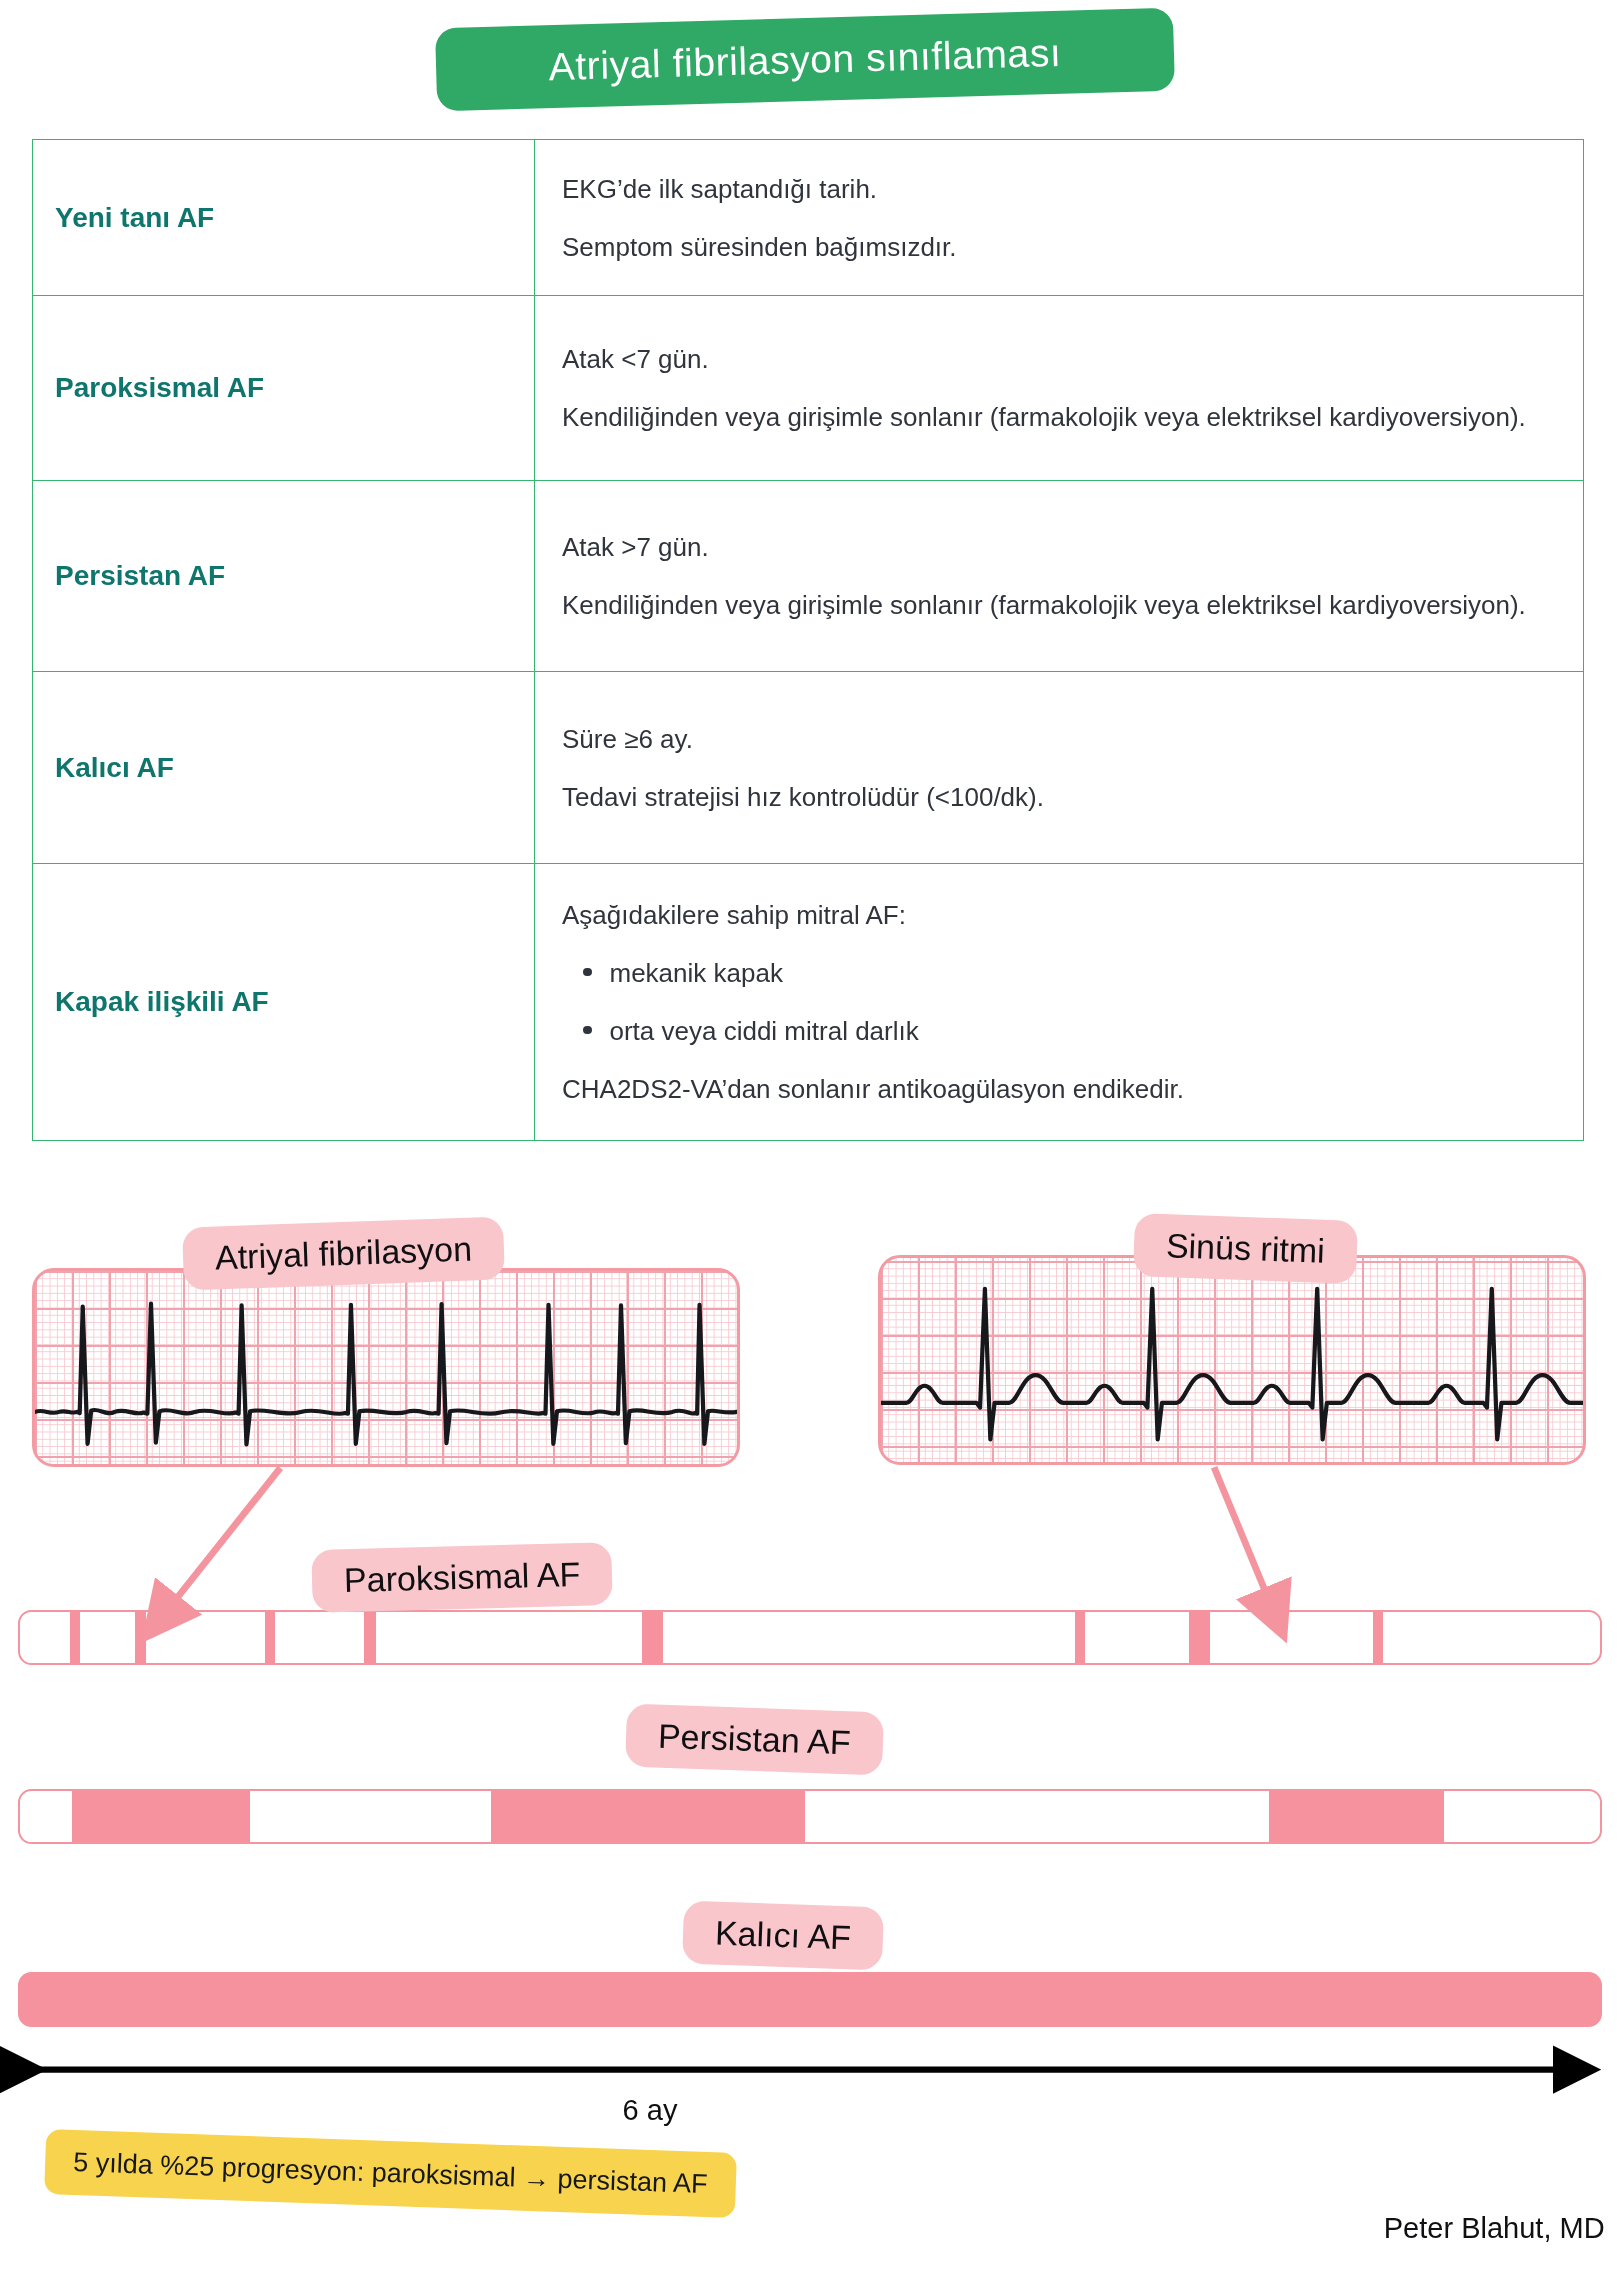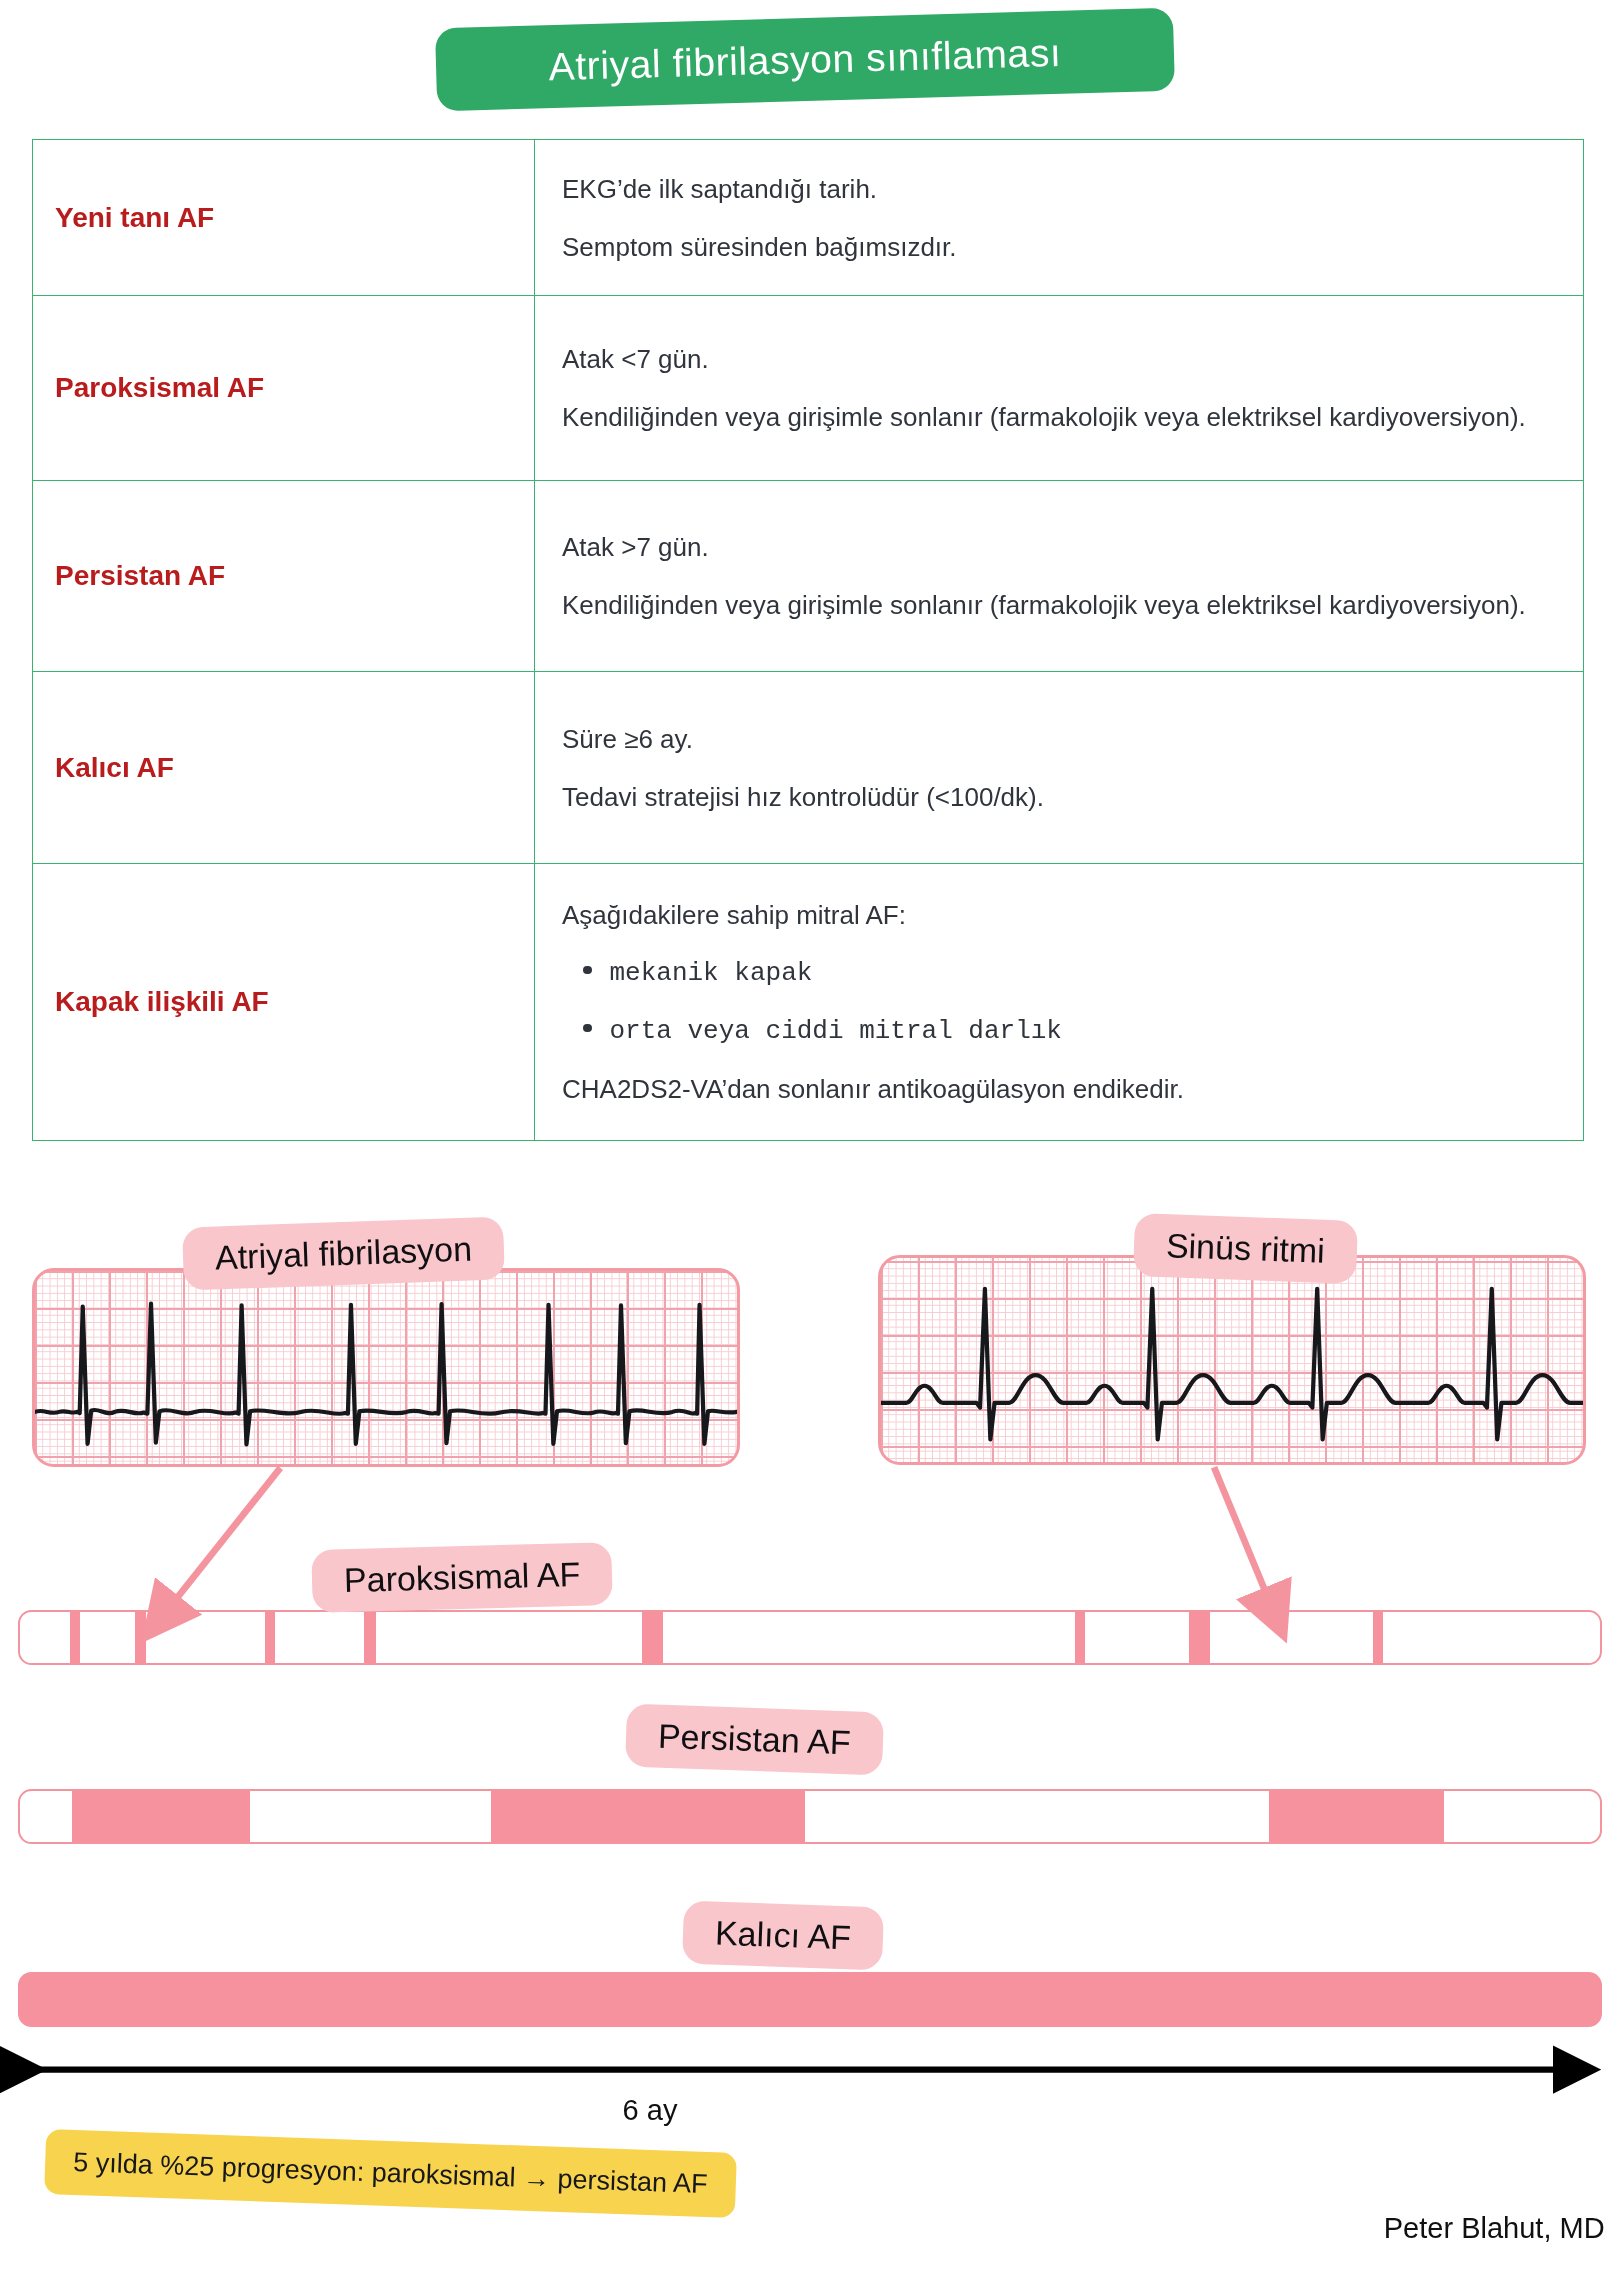--- a/index.html
+++ b/index.html
@@ -18,28 +18,28 @@
   
   .af-table{
     position:absolute; left:32px; top:139px; width:1552px; height:1002px;
     border:1.8px solid #35b570; display:flex; flex-direction:column;
   }
   .t-row{ display:flex; width:100%; }
   .t-row + .t-row{ border-top:1.8px solid #35b570; }
   .t-label{
     width:502px; flex:0 0 502px; border-right:1.8px solid #35b570;
     display:flex; align-items:center; padding-left:22px;
-    font-size:28px; font-weight:700; color:#b91c1c;
+    font-size:28px; font-weight:700; color:#0f766e;
   }
   .t-desc{
     flex:1; display:flex; flex-direction:column; justify-content:center;
     padding:12px 27px; font-size:26px; color:#30343c; line-height:58px;
   }
   .just{ text-align:justify; text-align-last:left; }
-  .bullet-row{ display:flex; align-items:baseline; margin-left:21px;font-family:Liberation Mono, monospace; }
+  .bullet-row{ display:flex; align-items:baseline; margin-left:21px; }
   .bullet-dot{ width:8.5px; height:8.5px; border-radius:50%; background:#30343c;
     flex:0 0 8.5px; margin-right:18px; position:relative; top:-6px; }
 
   
   .strip{
     position:absolute; border:3px solid #f39aa3; border-radius:22px; background:#fff;
     background-image:
       linear-gradient(#f0a3ac 1.8px, transparent 1.8px),
       linear-gradient(90deg,#f0a3ac 1.8px, transparent 1.8px),
       linear-gradient(#f7ccd1 0.9px, transparent 0.9px),

